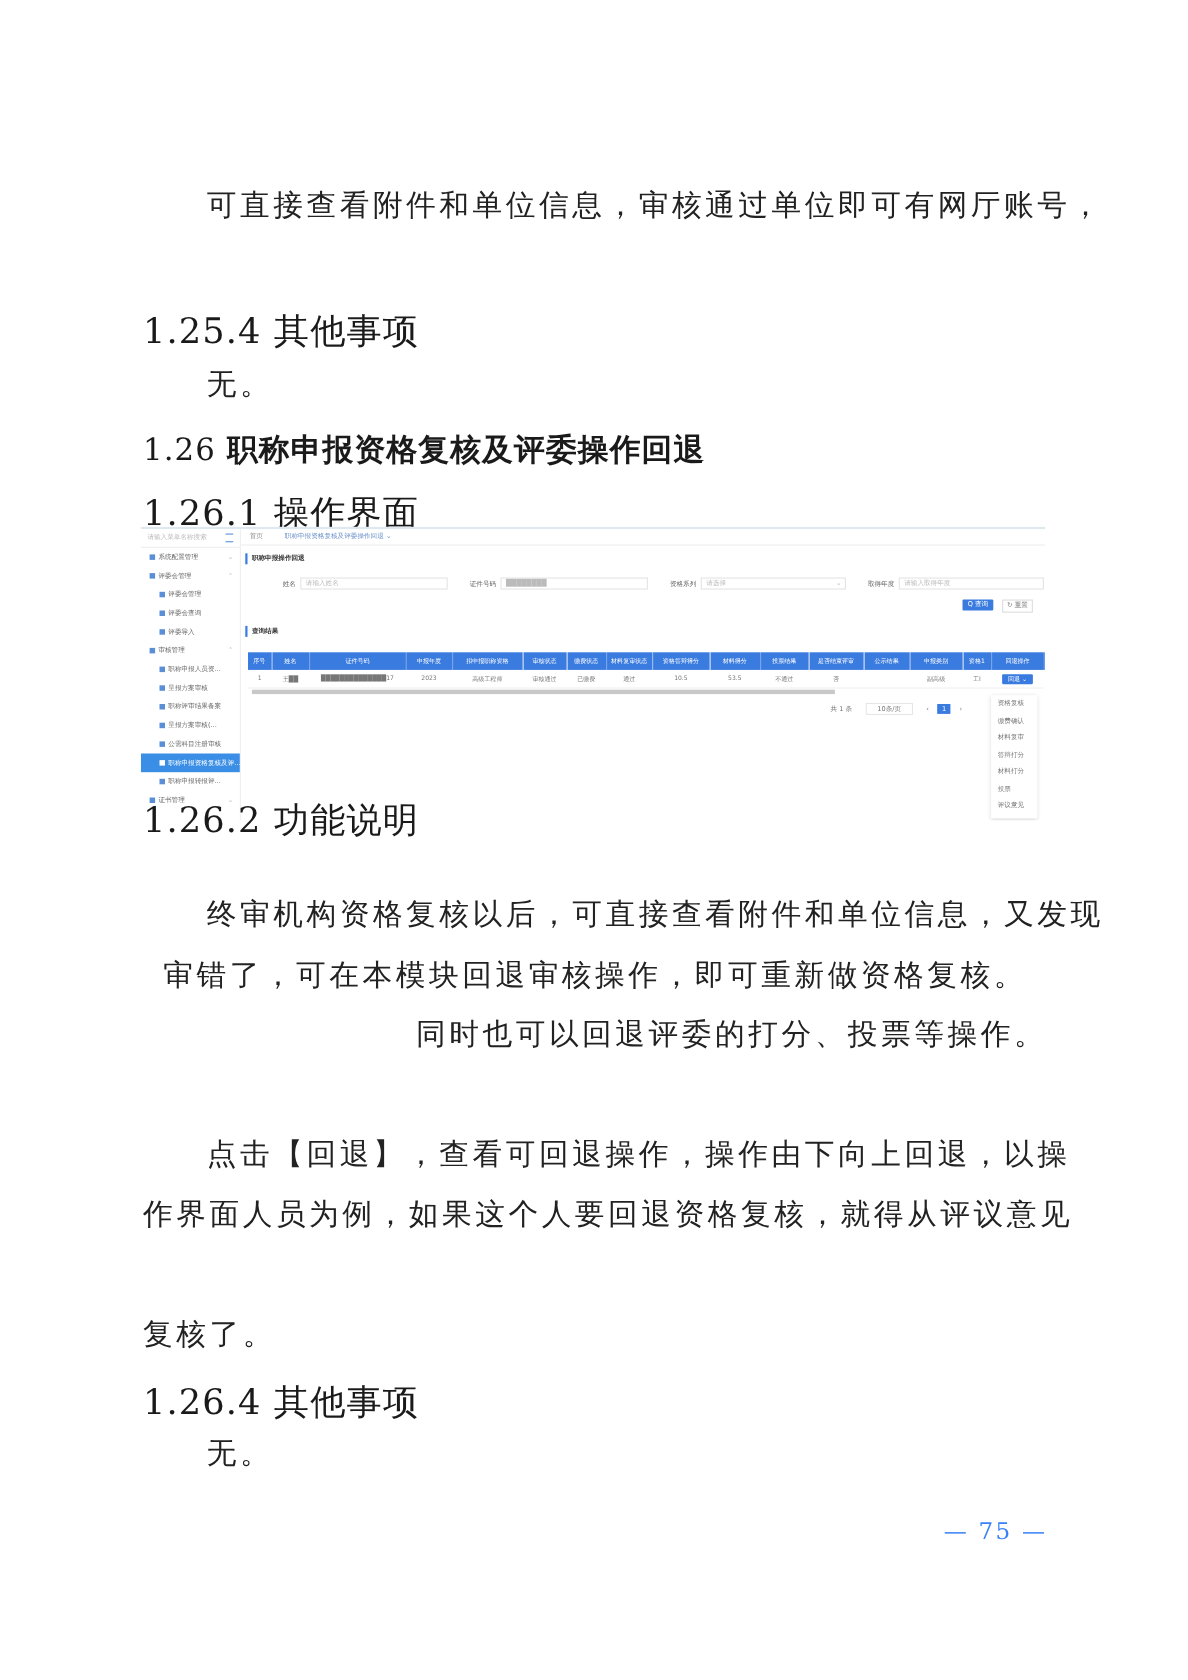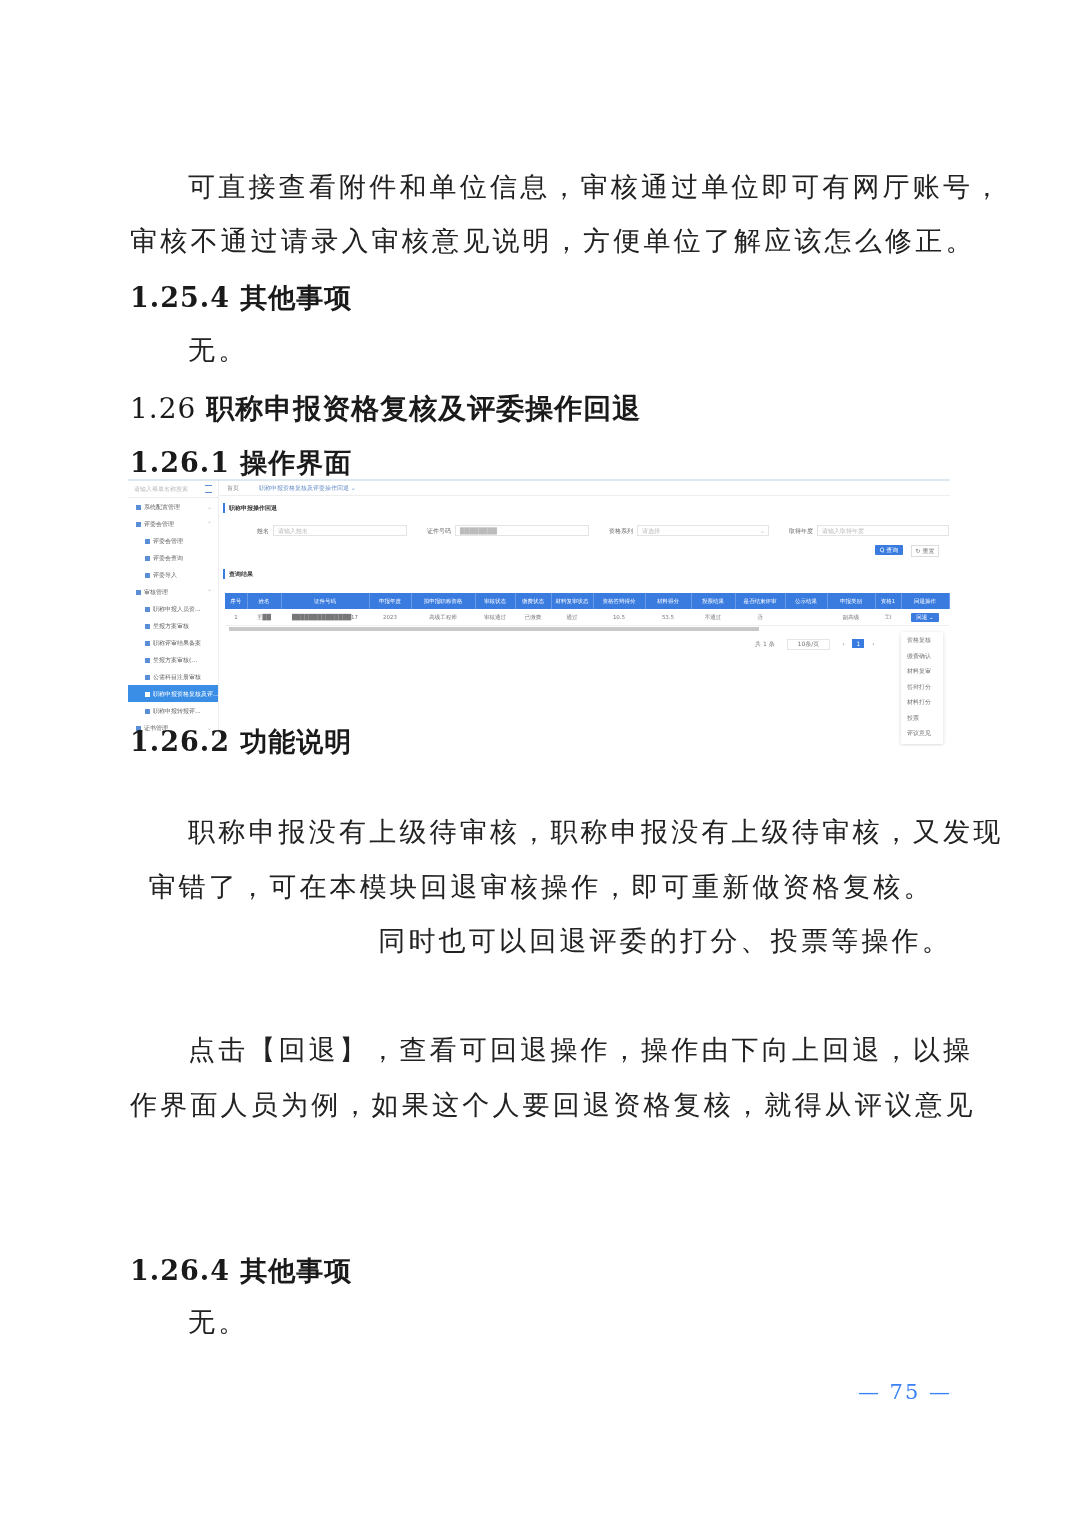--- a/index.html
+++ b/index.html
@@ -1,21 +1,21 @@
 <!DOCTYPE html>
 <html><head>
 <meta charset="utf-8">
 <style>
   html, body { margin:0; padding:0; background:#ffffff; }
   body { width:1080px; height:1527px; position:relative; overflow:hidden;
          font-family:"DejaVu Serif","Liberation Serif",serif; color:#1a1a1a; }
   .page { position:absolute; left:0; top:0; width:1080px; height:1527px; }
   .p { position:absolute; left:130px; width:822px; font-size:27px; letter-spacing:3.2px; line-height:54px; white-space:nowrap; color:#222; }
   .indent { padding-left:58px; box-sizing:border-box; }
-  .h-bold { position:absolute; left:130px; font-size:27px; font-weight:bold; letter-spacing:1px; white-space:nowrap; }
+  .h-bold { position:absolute; left:130px; font-size:32px; font-weight:normal; letter-spacing:1px; white-space:nowrap; }
   .h-plain { position:absolute; left:130px; font-size:28px; letter-spacing:1px; white-space:nowrap; }
   .h-plain b { font-weight:bold; }
   .pagenum { position:absolute; right:128px; top:1380px; font-size:21px; color:#3b82f6; letter-spacing:2px; }
 
   
   .shot { position:absolute; left:128px; top:479px; width:822px; height:265px; background:#ffffff;
           font-family:"DejaVu Sans","Liberation Sans",sans-serif; font-size:6px; color:#777; overflow:hidden; border-top:2px solid #dde9ee; }
   .side { position:absolute; left:0; top:0; width:90px; height:265px; background:#fff; border-right:1px solid #eee; }
   .side-search { height:16px; line-height:16px; padding-left:6px; color:#bbb; border-bottom:1px solid #eee; position:relative; }
   .side-search .menu-ic { position:absolute; right:6px; top:4px; width:7px; height:6px; border-top:1px solid #5a8fd8; border-bottom:1px solid #5a8fd8; }
@@ -46,21 +46,20 @@
   .pager .pg-cur { display:inline-block; background:#3a7be0; color:#fff; padding:1px 4px; margin:0 6px; }
   .dropdown { position:absolute; left:682px; top:151px; width:42px; height:112px; background:#fff; box-shadow:0 1px 4px rgba(0,0,0,0.15); }
   .dd-item { height:15.5px; line-height:15.5px; padding-left:6px; color:#777; white-space:nowrap; }
 </style>
 </head>
 <body>
 
 <div class="page">
 
   <div class="p indent" style="top:160px;">可直接查看附件和单位信息，审核通过单位即可有网厅账号，</div>
-  <div class="p" style="top:214px;">审核不通过请录入审核意见说明，方便单位了解应该怎么修正。</div>
 
   <div class="h-bold" style="top:280px;">
     <span>1.25.4</span>
     <span>其他事项</span>
   </div>
   <div class="p indent" style="top:323px;">无。</div>
 
   <div class="h-plain" style="top:390px;">
     <span>1.26</span>
     <b>职称申报资格复核及评委操作回退</b>
@@ -201,26 +200,27 @@
         <div class="dd-item">投票</div>
         <div class="dd-item">评议意见</div>
       </div>
     </div>
   </div>
 
   <div class="h-bold" style="top:724px;">
     <span>1.26.2</span>
     <span>功能说明</span>
   </div>
-  <div class="p indent" style="top:805px;">职称申报没有上级待审核，职称申报没有上级待审核，又发现</div>
+  <div class="p indent" style="top:805px;">终审机构资格复核以后，可直接查看附件和单位信息，又发现</div>
   <div class="p" style="top:860px;text-align:center;">审错了，可在本模块回退审核操作，即可重新做资格复核。</div>
   <div class="p indent" style="top:914px;text-align:right;">同时也可以回退评委的打分、投票等操作。</div>
 
   <div class="p" style="top:1078px;">作界面人员为例，如果这个人要回退资格复核，就得从评议意见</div>
   <div class="p indent" style="top:1023px;">点击【回退】，查看可回退操作，操作由下向上回退，以操</div>
+  <div class="p" style="top:1187px;">复核了。</div>
 
   <div class="h-bold" style="top:1253px;">
     <span>1.26.4</span>
     <span>其他事项</span>
   </div>
   <div class="p indent" style="top:1295px;">无。</div>
 
   <div class="pagenum">— 75 —</div>
 </div>
 

